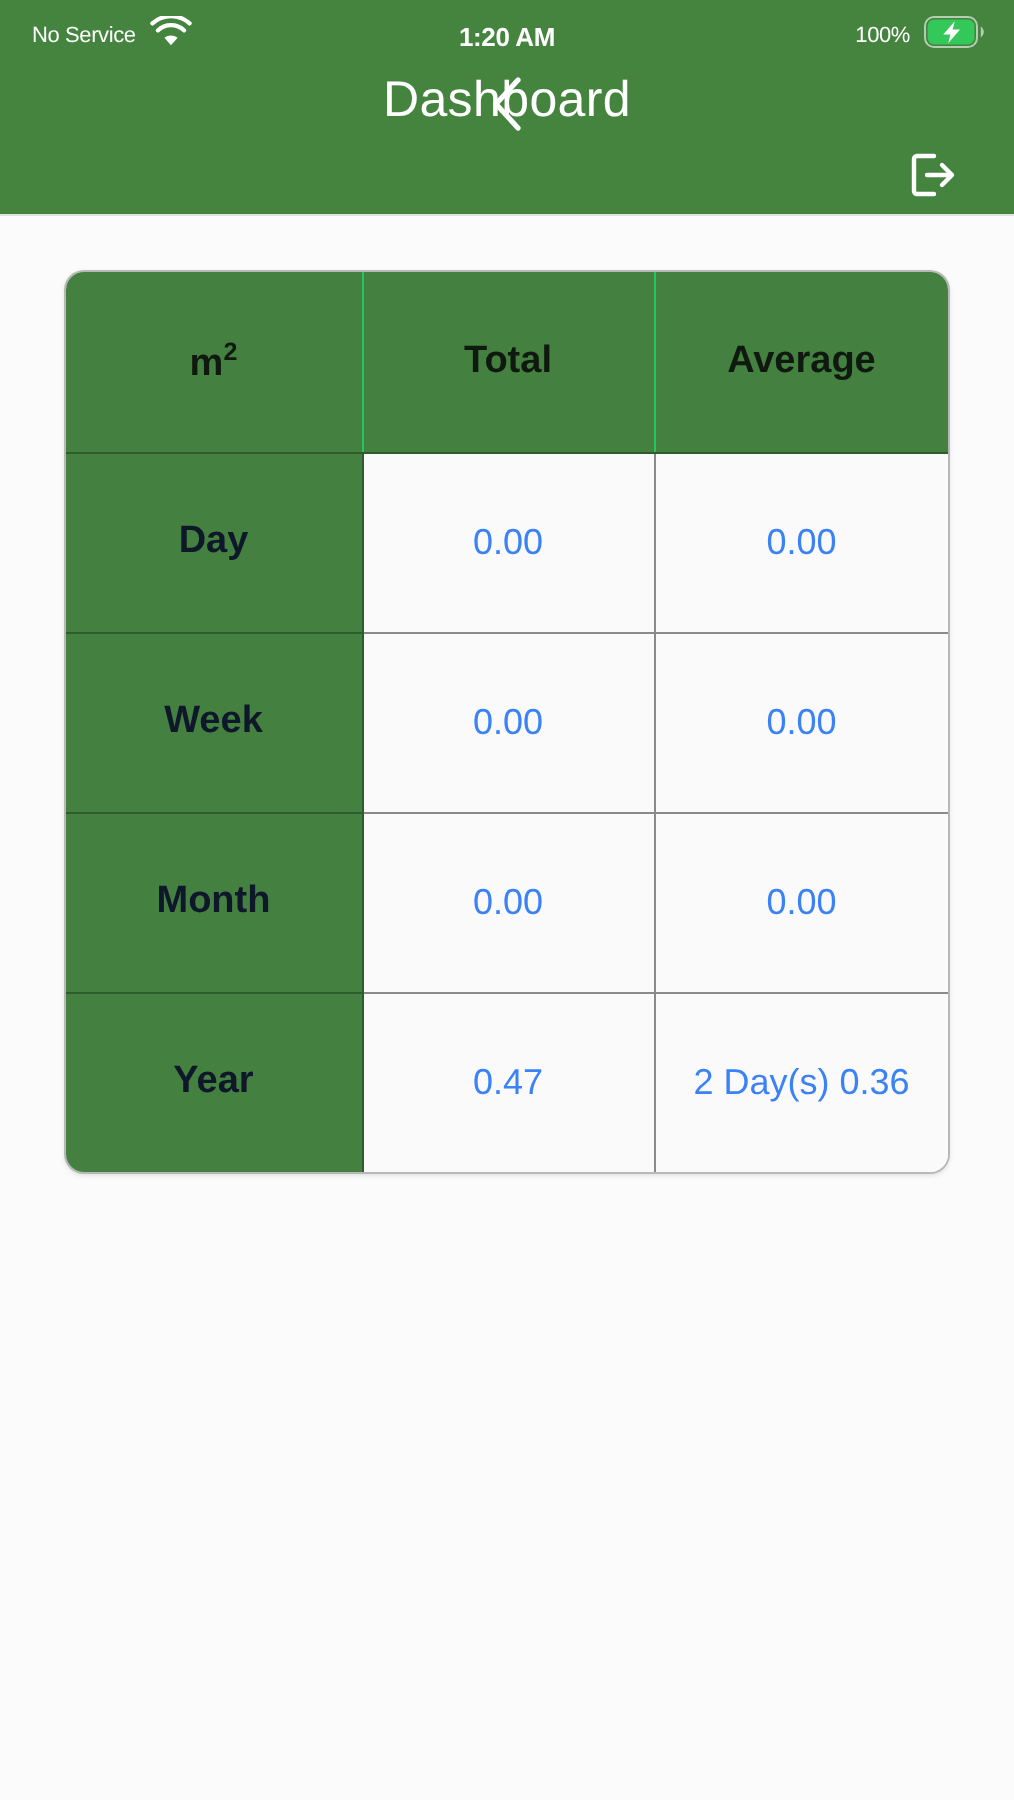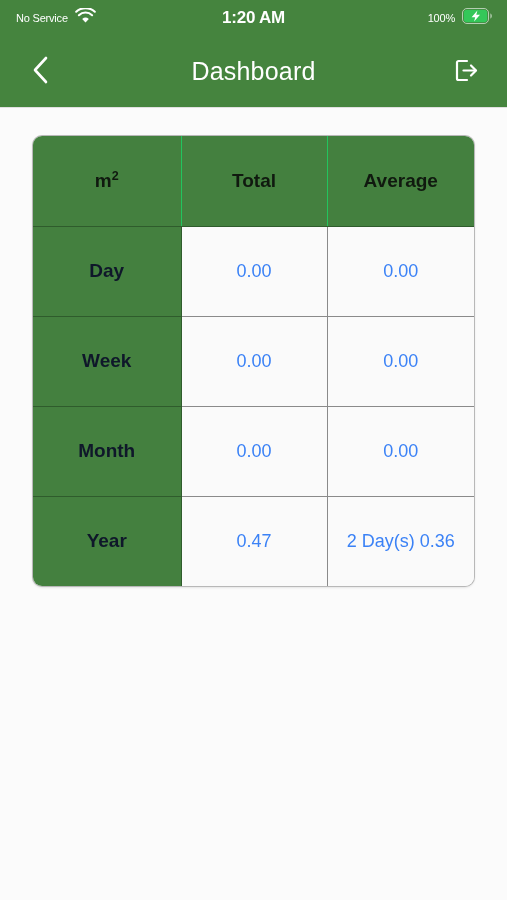--- a/index.html
+++ b/index.html
@@ -31,21 +31,21 @@
     align-items: center;
     gap: 7px;
   }
   .status-text {
     font-size: 11px;
     letter-spacing: -0.2px;
     color: #ffffff;
     white-space: nowrap;
   }
   .status-center {
-    font-size: 17px;
+    font-size: 13px;
     font-weight: bold;
     letter-spacing: -0.2px;
     color: #ffffff;
     position: absolute;
     left: 0; right: 0;
     text-align: center;
     pointer-events: none;
   }
   .wifi-icon { display: block; }
   .battery-icon { display: block; }
@@ -53,20 +53,21 @@
   
   .nav-bar {
     height: 72px;
     background: #45843e;
     display: flex;
     align-items: center;
     padding: 0 20px;
     box-sizing: border-box;
     position: relative;
     border-bottom: 1px solid #e0e0e0;
+    flex-direction: column;
   }
   .nav-title {
     position: absolute;
     left: 0; right: 0;
     text-align: center;
     font-size: 25px;
     color: #ffffff;
     letter-spacing: 0.2px;
     pointer-events: none;
   }

